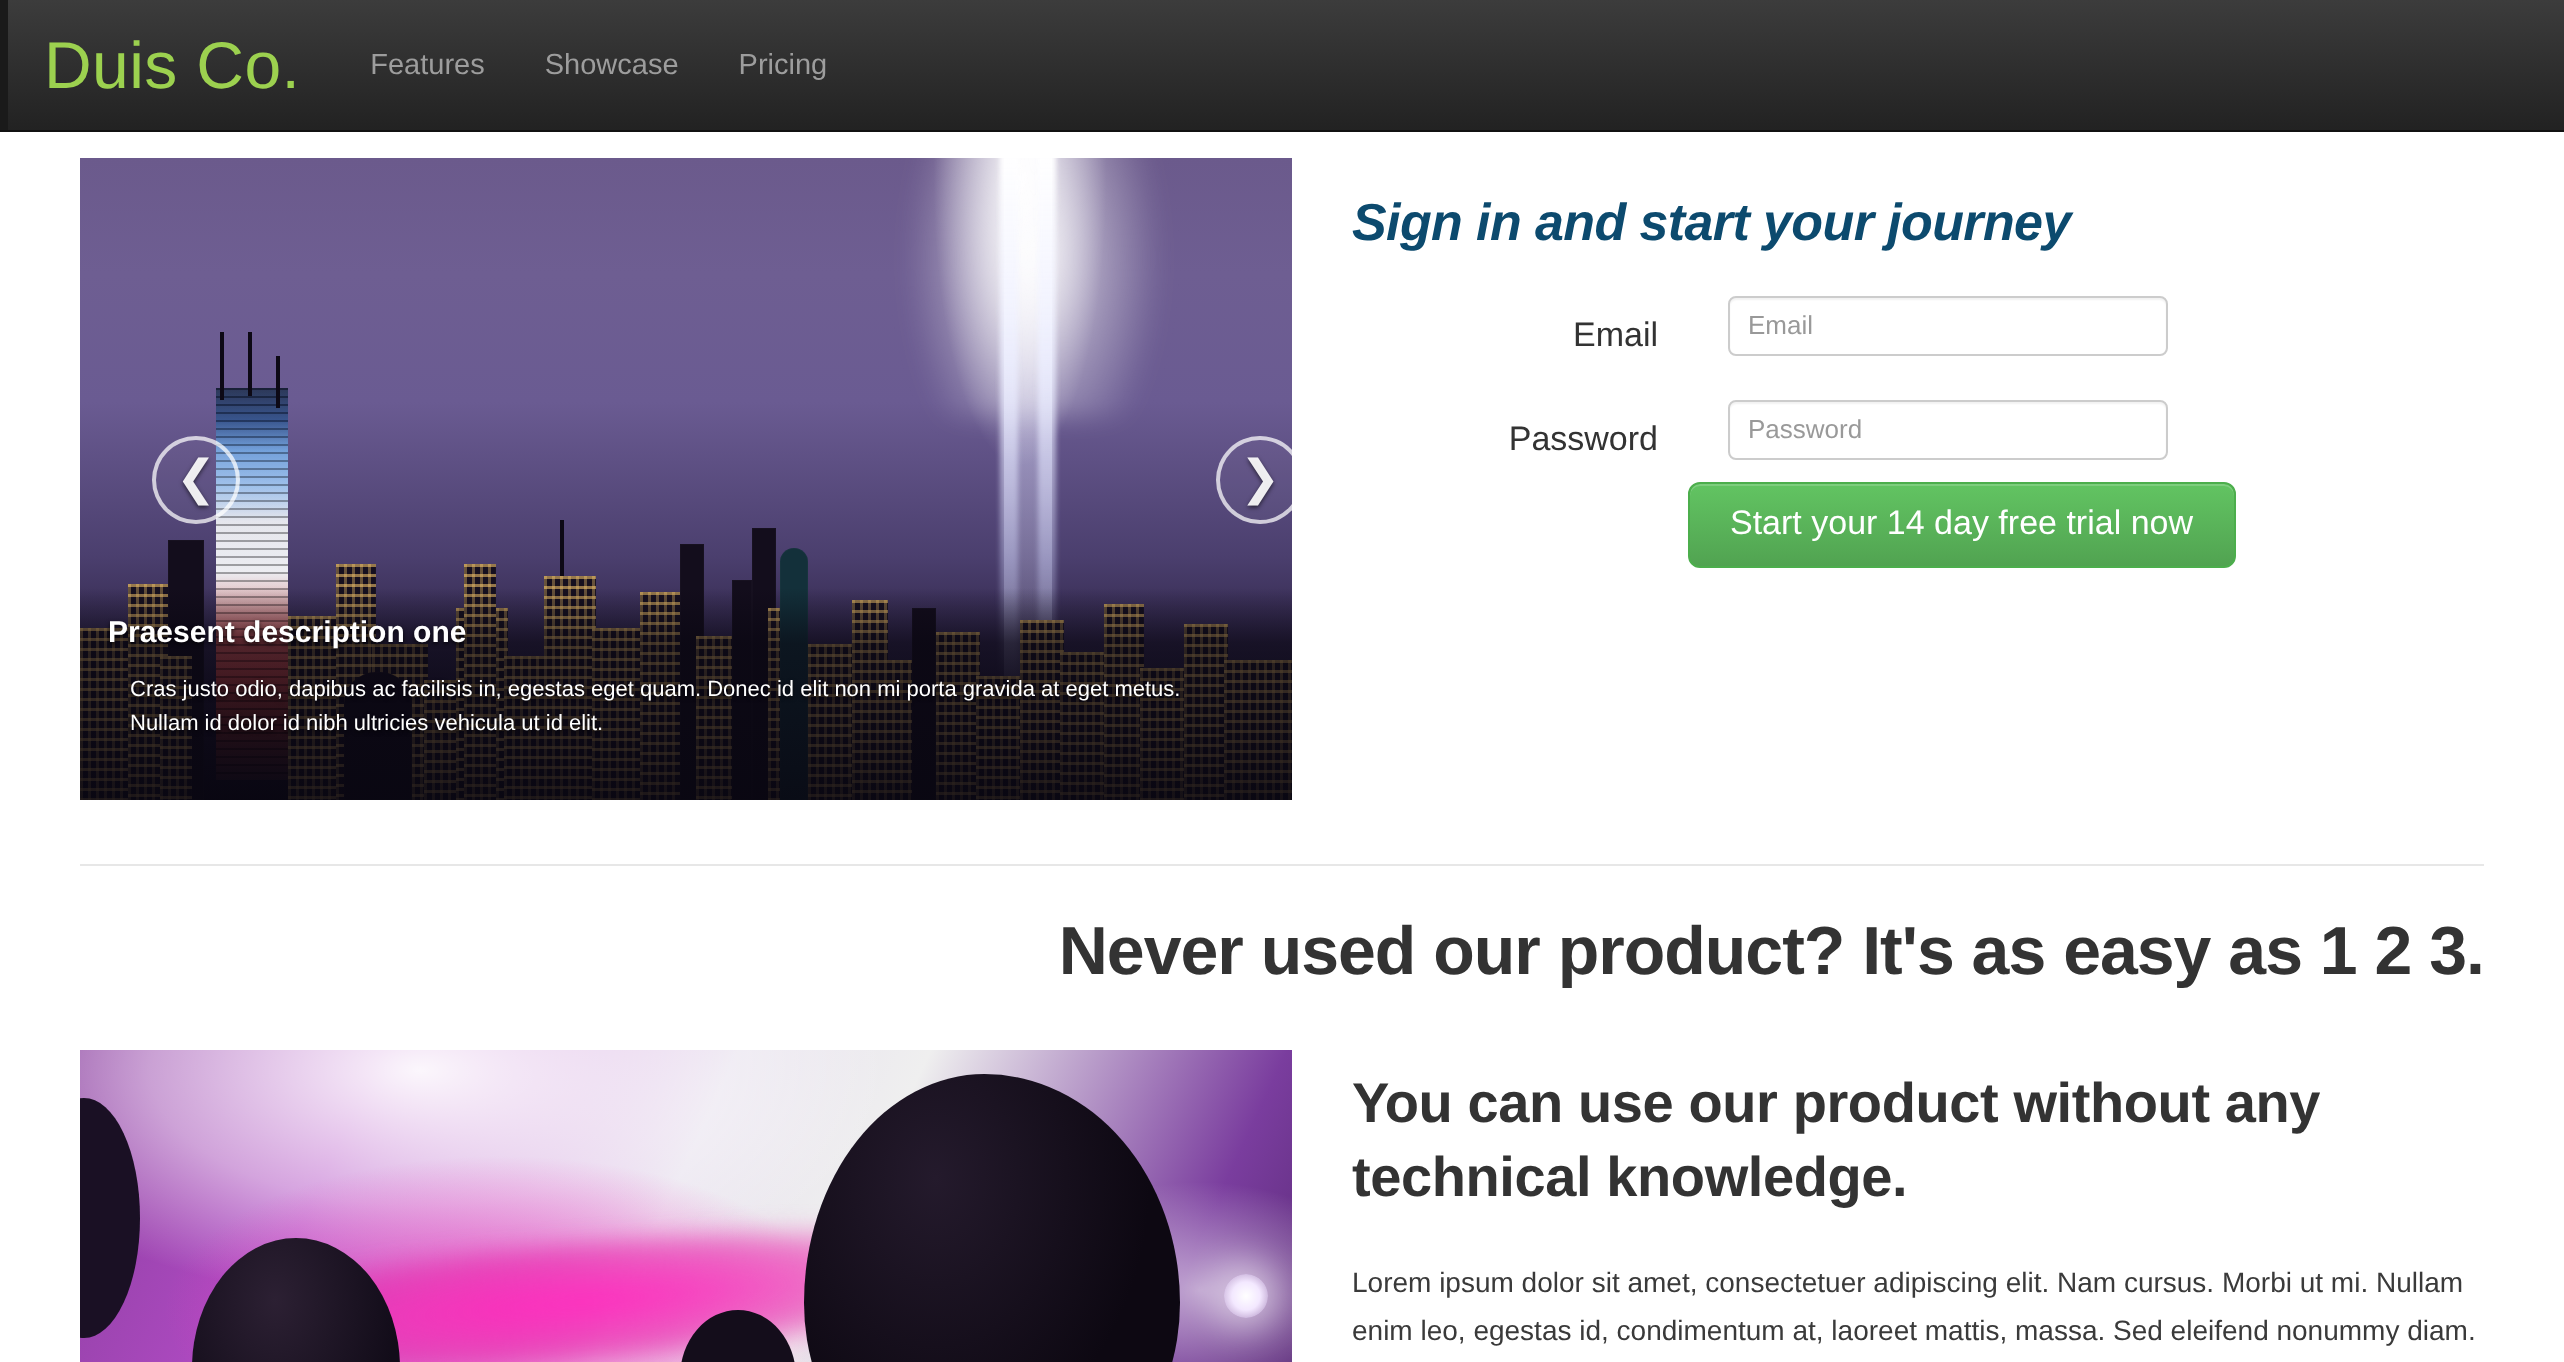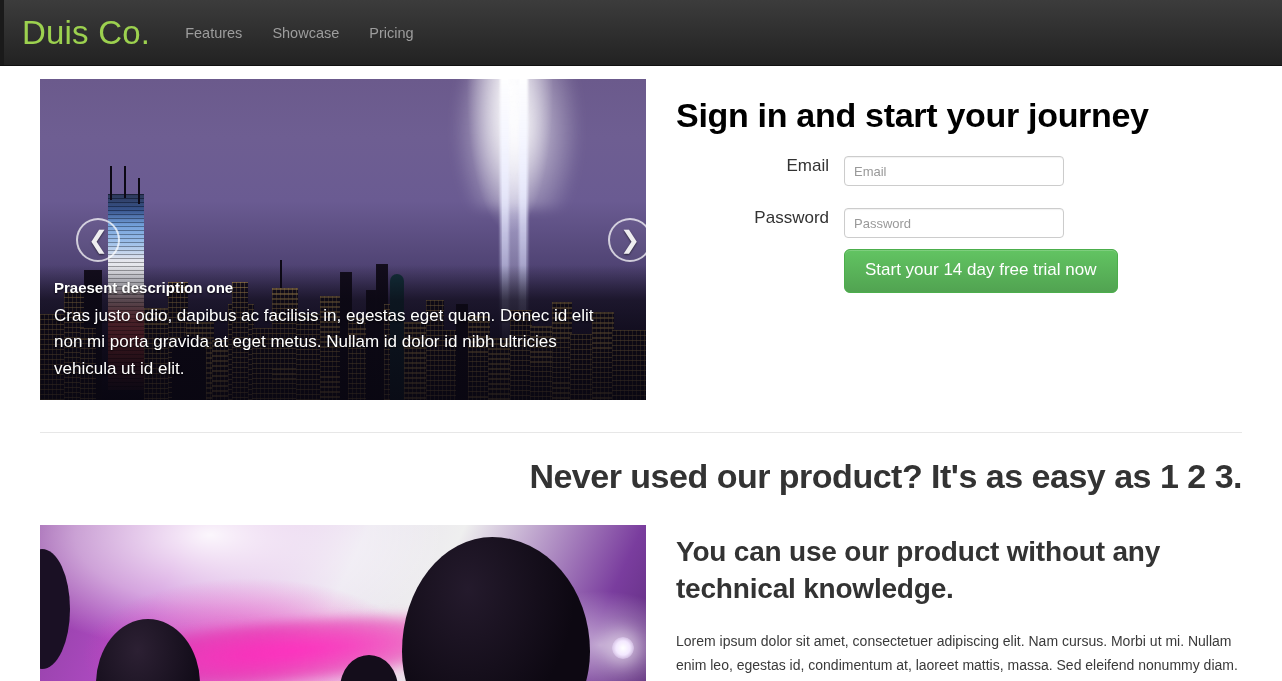--- a/index.html
+++ b/index.html
@@ -169,23 +169,23 @@
     background: linear-gradient(to bottom, rgba(8,6,16,0.0) 0%, rgba(8,6,16,0.62) 26%, rgba(8,6,16,0.86) 100%);
     text-shadow: 0 1px 2px rgba(0,0,0,0.75);
   }
   .caption-title {
     font-size: 15px;
     font-weight: bold;
     margin: 0 0 6px 0;
     line-height: 1.2;
   }
   .caption-text {
-    font-size: 17px;
+    font-size: 11px;
     line-height: 1.55;
-    margin: 0;
+    margin: 11px;
     max-width: 540px;
   }
   .carousel-ctrl {
     position: absolute;
     top: 50%;
     transform: translateY(-50%);
     width: 44px; height: 44px;
     border-radius: 50%;
     border: 2px solid rgba(255,255,255,0.72);
     color: rgba(255,255,255,0.92);
@@ -202,31 +202,33 @@
   .carousel-ctrl.prev { left: 36px; }
   .carousel-ctrl.next { left: 568px; }
 
   
   .signin {
     flex: 1;
     padding-left: 30px;
     padding-top: 8px;
   }
   .signin h2 {
-    font-size: 34px;
+    font-size: 26px;
     font-weight: bold;
-    color: #000000;
+    color: #0c4a6e;
     margin: 10px 0 0 0;
     line-height: 1.1;
     letter-spacing: -0.3px;
+    font-style: italic;
   }
   .form-group {
     display: flex;
-    align-items: flex-start;
+    align-items: flex-end;
     margin-top: 22px;
+    gap: 20px;
   }
   .form-label {
     width: 168px;
     text-align: right;
     padding-right: 15px;
     font-size: 17px;
     color: #333333;
     font-weight: normal;
   }
   .form-control {

